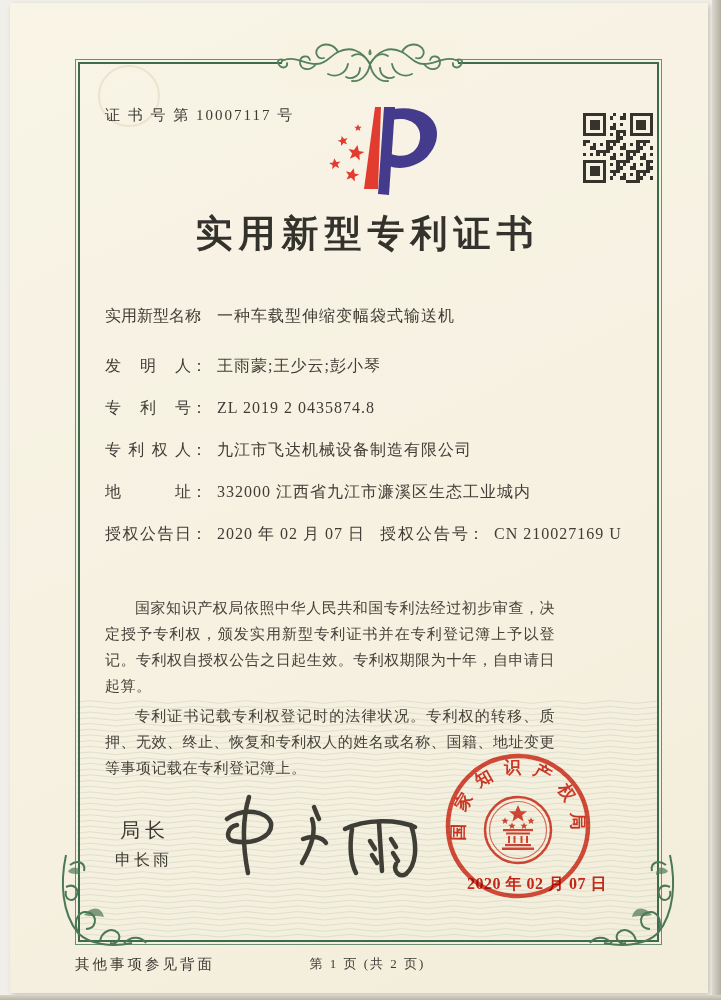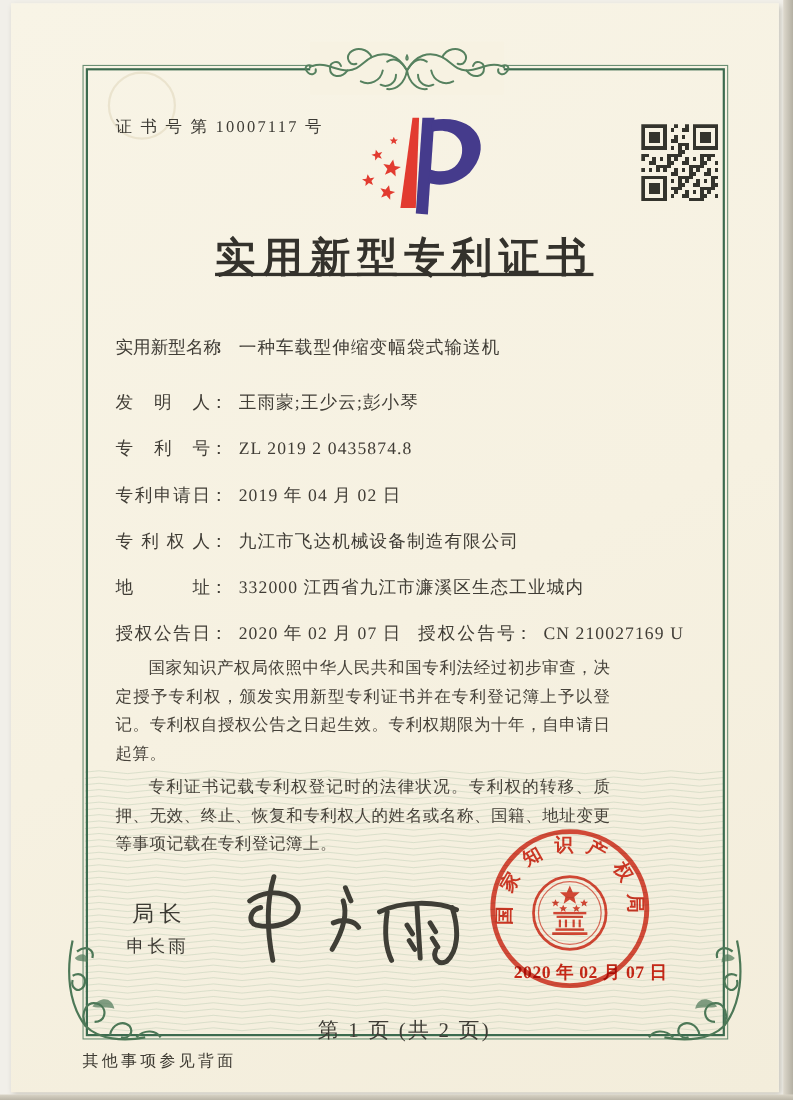--- a/index.html
+++ b/index.html
@@ -13,38 +13,38 @@
   .edge-bottom{position:absolute;left:0;right:0;bottom:0;height:5px;
          background:linear-gradient(to bottom,#d9d4c6,#bab5a7);}
   .frame{position:absolute;left:65px;top:56px;width:585px;height:884px;
          border:1px solid #6b8f74;}
   .frame::after{content:"";position:absolute;inset:2px;border:2px solid #3c6b4f;}
   .watermark{position:absolute;left:88px;top:62px;width:58px;height:58px;
          border:2px solid rgba(200,185,148,.28);border-radius:50%;}
   .cert-no{position:absolute;left:95px;top:103px;font-size:15px;color:#3d3b35;
          letter-spacing:2px;}
   .title{position:absolute;left:65px;top:206px;width:585px;text-align:center;
-         font-size:37px;font-weight:700;letter-spacing:6px;color:#34322c;text-decoration:underline;}
+         font-size:37px;font-weight:700;letter-spacing:6px;color:#34322c;}
   .fields{position:absolute;left:95px;top:303px;width:470px;font-size:16px;color:#403d36;}
   .frow{height:22px;position:relative;white-space:nowrap;}
   .frow.g1{margin-bottom:28px}.frow.g2{margin-bottom:20px}
   .flabel{display:inline-block;width:86px;text-align:justify;text-align-last:justify;}
   .fvalue{margin-left:10px;letter-spacing:1px;}
   .fgroup2{position:absolute;left:275px;top:0;}
   .paras{position:absolute;left:95px;top:592px;width:466px;font-size:15px;
          line-height:26px;color:#46423a;letter-spacing:.5px;text-align:justify;}
   .paras p{margin:0 16px 4px 0;text-indent:2em;}
   .sig-title{position:absolute;left:110px;top:814px;font-size:20px;letter-spacing:5px;color:#3c3a33;}
   .sig-name{position:absolute;left:105px;top:847px;font-size:16px;letter-spacing:3px;color:#3c3a33;}
   .sig-script{position:absolute;left:205px;top:790px;}
   .seal{position:absolute;left:423px;top:743px;mix-blend-mode:multiply;opacity:.95;}
   .seal-date{position:absolute;left:438px;top:871px;width:178px;text-align:center;
          font-size:16px;font-weight:700;color:#cf2a1a;letter-spacing:.5px;mix-blend-mode:multiply;}
-  .page-info{position:absolute;left:65px;top:921px;width:585px;text-align:center;
-         font-size:19px;letter-spacing:2px;color:#3e3c35;}
+  .page-info{position:absolute;left:65px;top:952px;width:585px;text-align:center;
+         font-size:13px;letter-spacing:2px;color:#3e3c35;}
   .back-note{position:absolute;left:65px;top:952px;width:585px;
          font-size:14.5px;letter-spacing:3px;color:#3e3b33;}
   .logo{position:absolute;left:298px;top:98px;}
   .qr{position:absolute;left:573px;top:110px;width:70px;height:70px;}
   .waves{position:absolute;left:67px;top:696px;}
   .dragon{position:absolute;left:262px;top:27px;}
   .corner-l{position:absolute;left:44px;top:846px;}
   .corner-r{position:absolute;left:572px;top:846px;transform:scaleX(-1);}
 </style>
 </head>
@@ -298,23 +298,20 @@
     <div class="frow g1">
       <span class="flabel">实用新型名称</span><span>：</span><span class="fvalue">一种车载型伸缩变幅袋式输送机</span>
     </div>
     <div class="frow g2">
       <span class="flabel">发明人</span><span>：</span><span class="fvalue">王雨蒙;王少云;彭小琴</span>
     </div>
     <div class="frow g2">
       <span class="flabel">专利号</span><span>：</span><span class="fvalue">ZL 2019 2 0435874.8</span>
     </div>
     <div class="frow g2">
-      <span class="flabel">专利申请日</span><span>：</span><span class="fvalue">2019 年 04 月 02 日</span>
-    </div>
-    <div class="frow g2">
       <span class="flabel">专利权人</span><span>：</span><span class="fvalue">九江市飞达机械设备制造有限公司</span>
     </div>
     <div class="frow g2">
       <span class="flabel">地址</span><span>：</span><span class="fvalue">332000 江西省九江市濂溪区生态工业城内</span>
     </div>
     <div class="frow">
       <span class="flabel">授权公告日</span><span>：</span><span class="fvalue">2020 年 02 月 07 日</span>
       <span class="fgroup2">
         <span class="flabel" style="width:88px">授权公告号</span><span>：</span><span class="fvalue">CN 210027169 U</span>
       </span>

